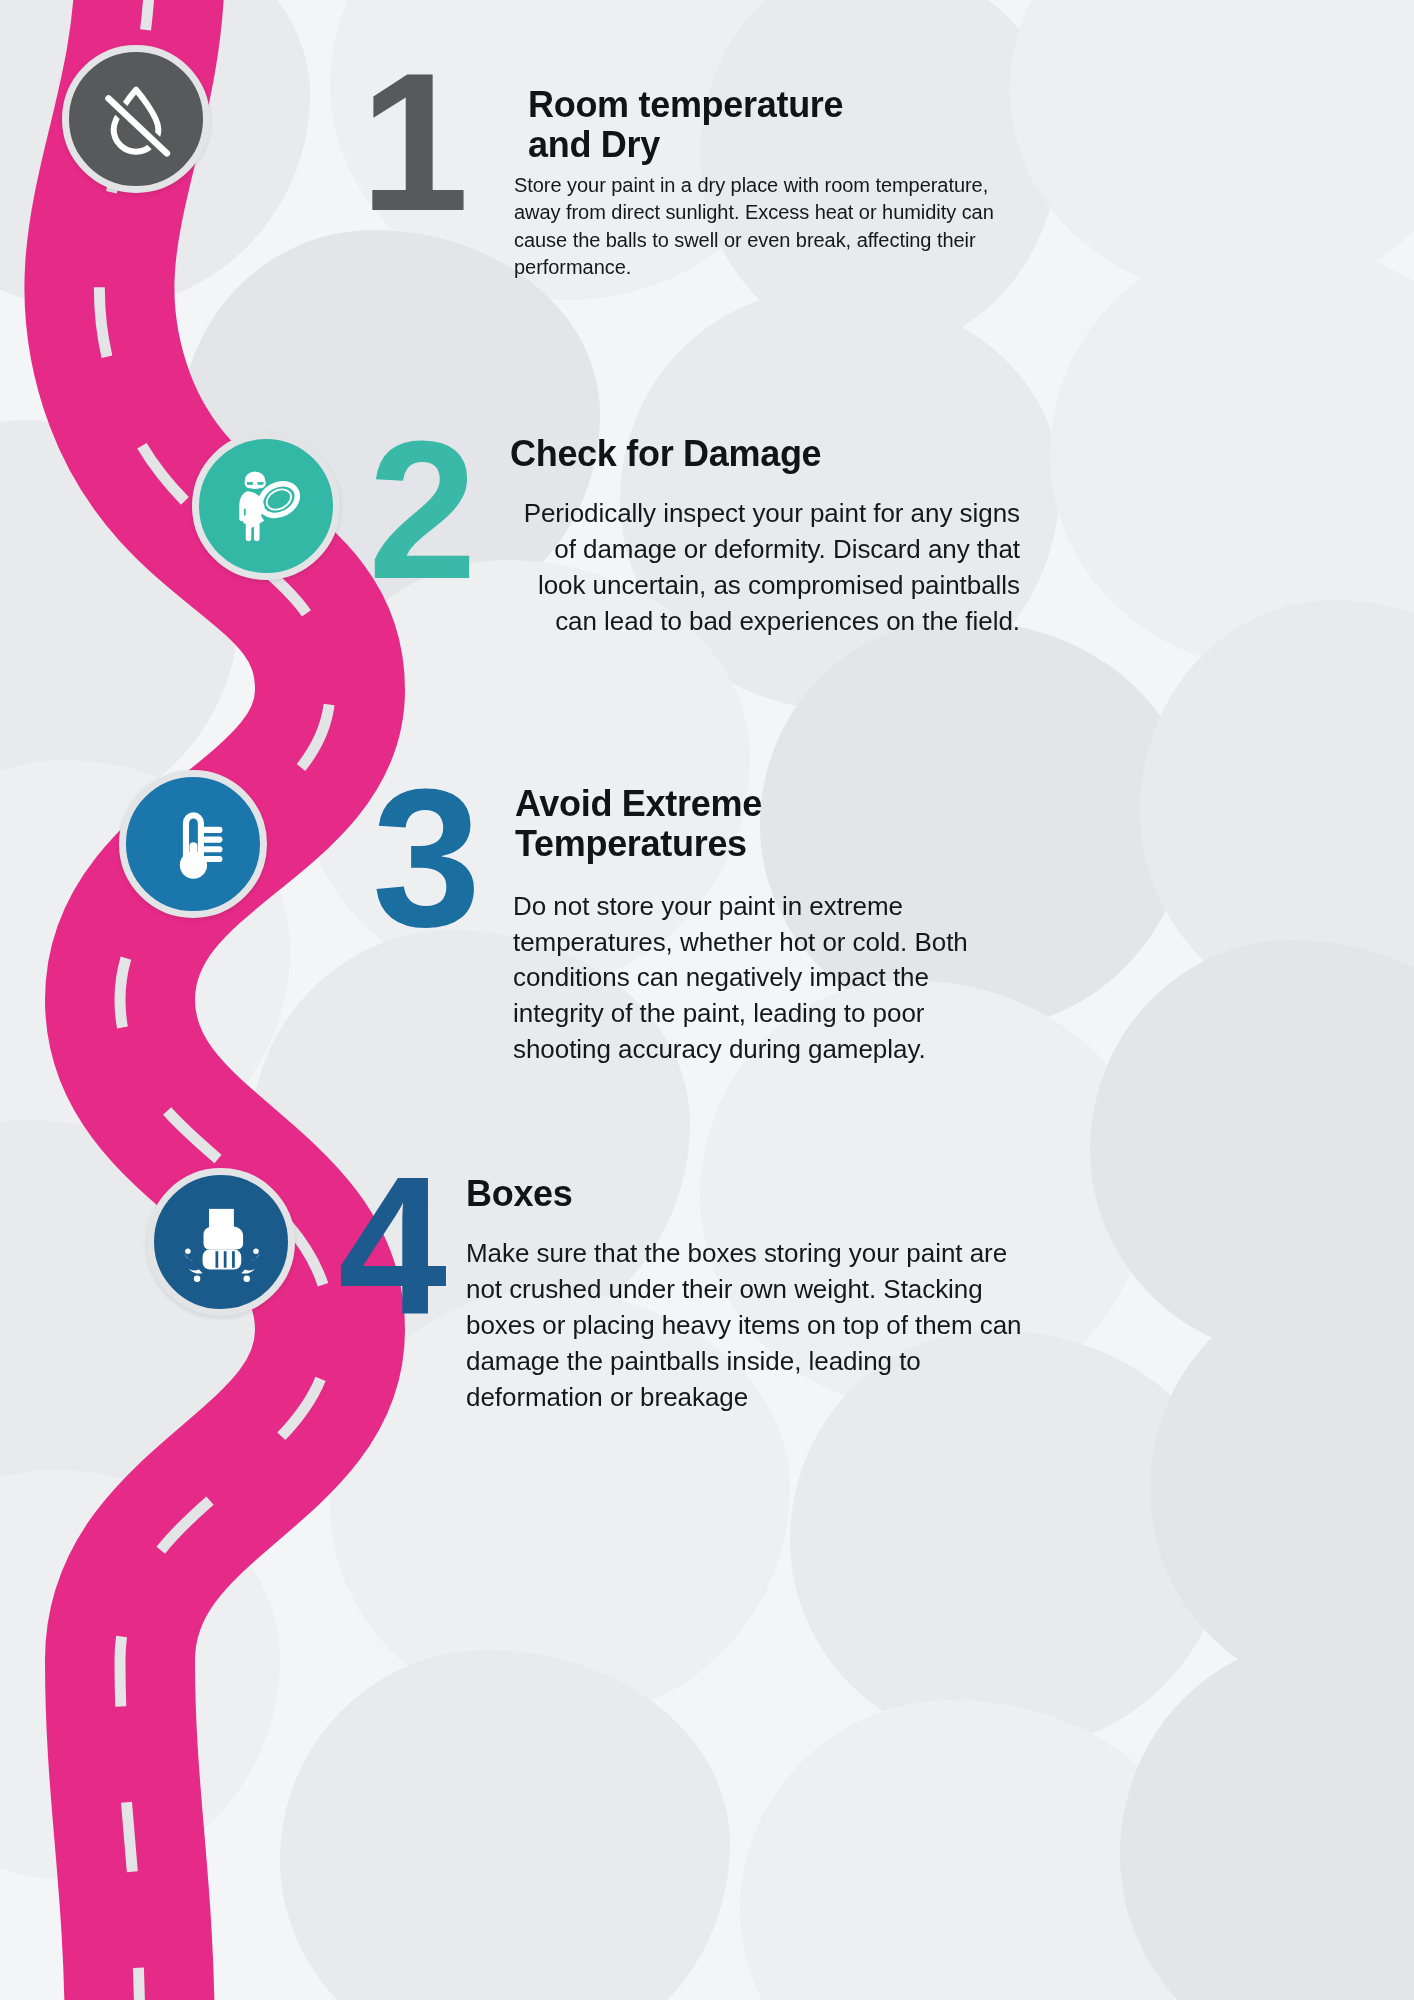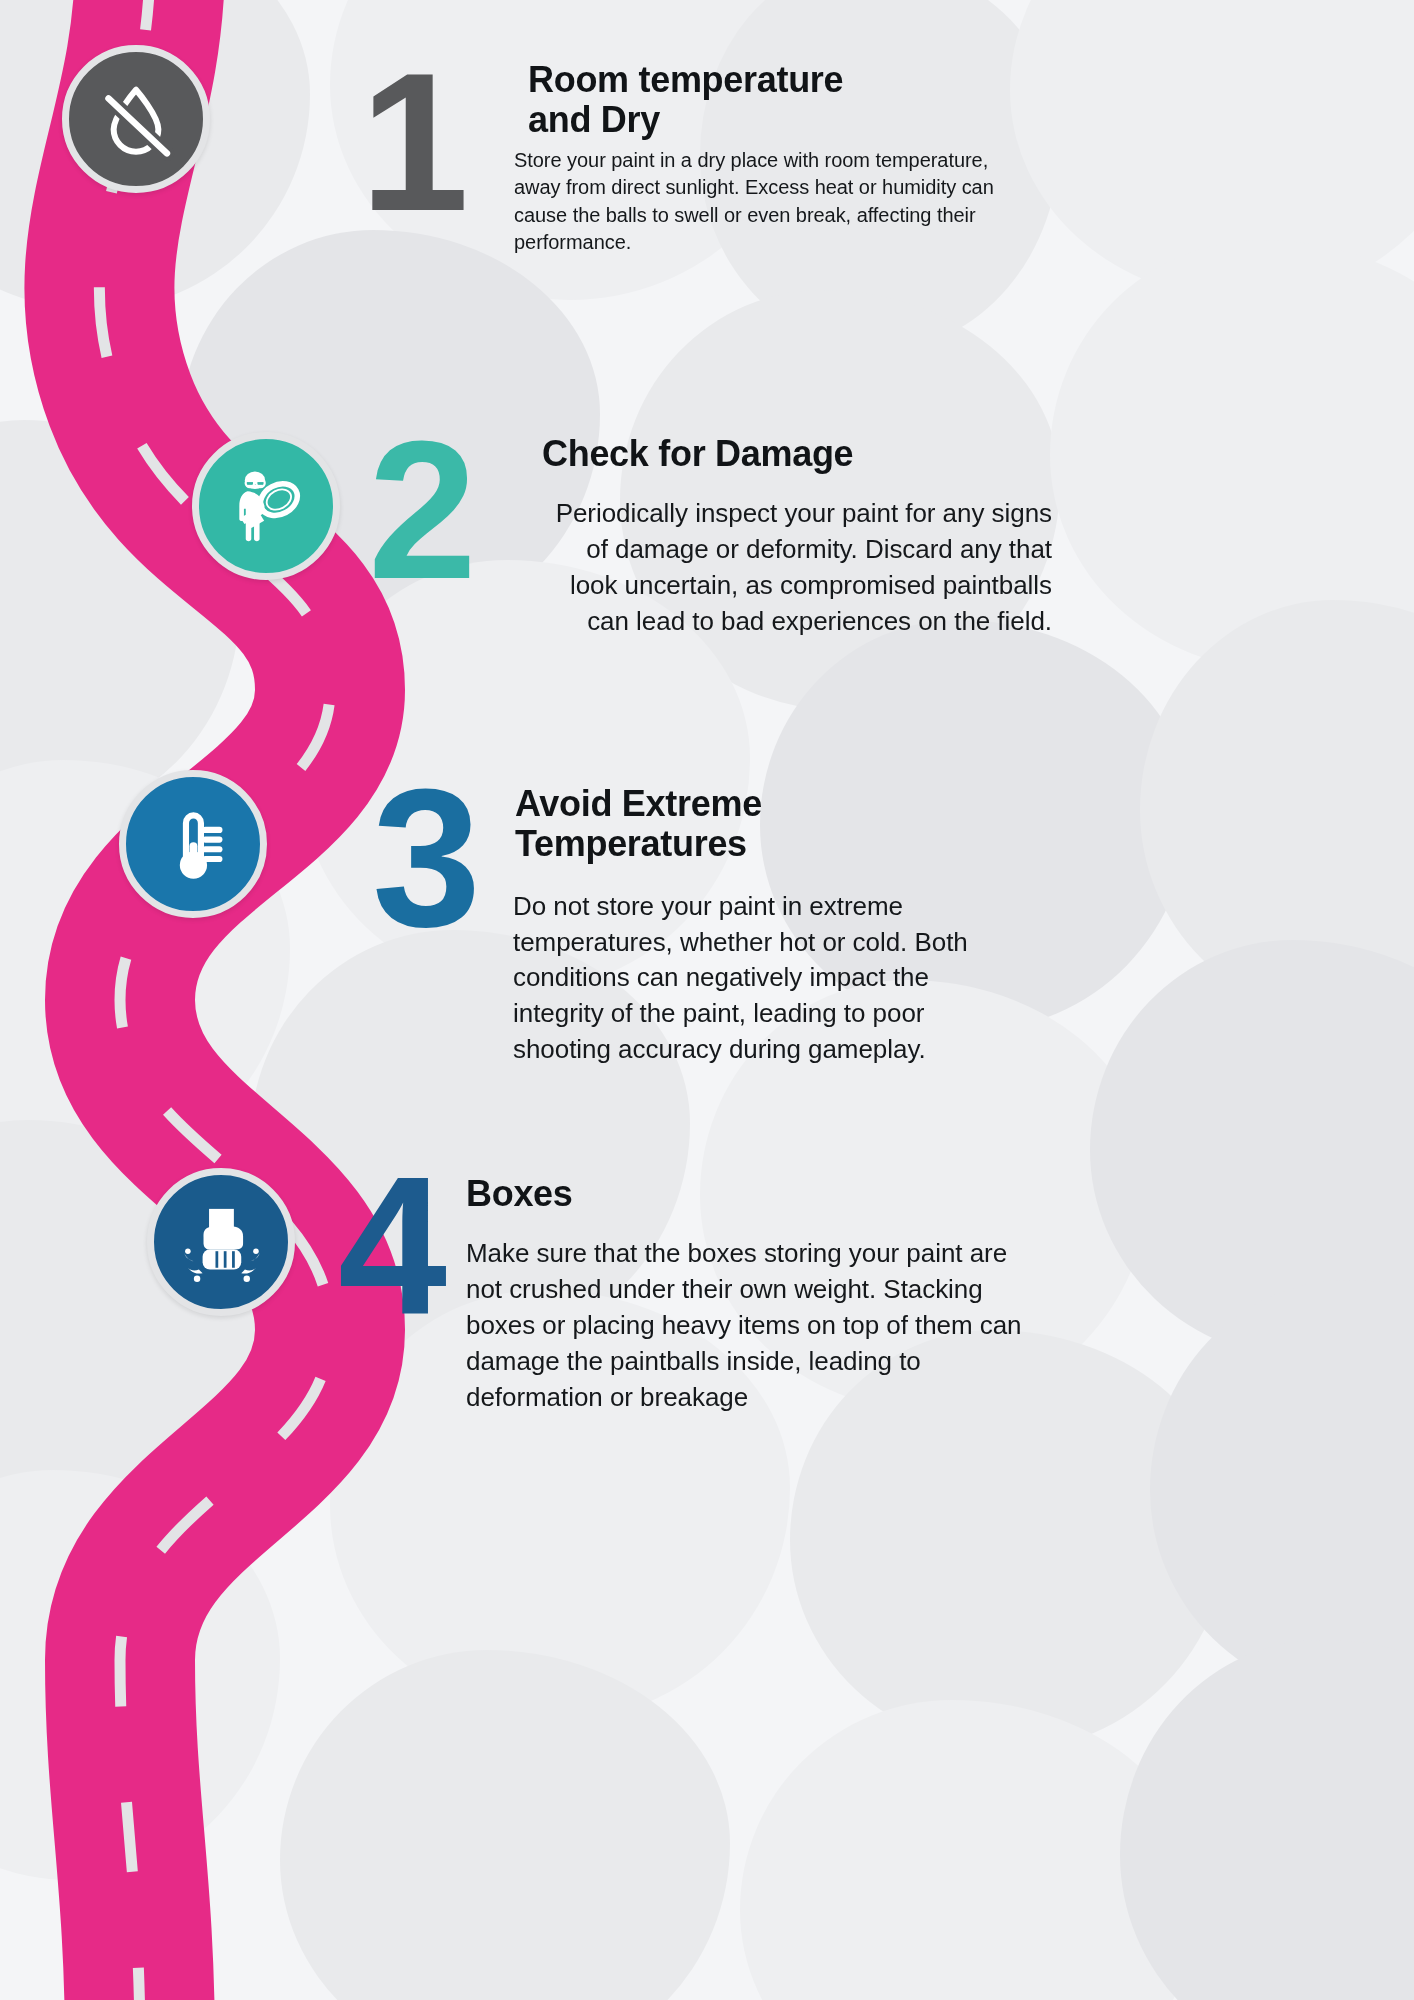--- a/index.html
+++ b/index.html
@@ -177,31 +177,31 @@
         <circle cx="78" cy="90" r="3.5"></circle>
       </g>
     </svg>
   </div>
 
   <div class="steps">
 
     <div class="step" id="step-1" style="left:360px;top:48px;width:700px;">
       <div class="numeral" style="width:130px;flex:none;margin-top:2px;">1</div>
       <div class="body-col" style="width:545px;margin-left:24px;">
-        <div class="headline" style="font-size:36px;margin-top:12px;padding-left:14px;">
+        <div class="headline" style="font-size:36px;margin-top:37px;padding-left:14px;">
           <div>Room temperature</div>
           <div>and Dry</div>
         </div>
         <div class="para" style="font-size:20px;margin-top:6px;width:480px;">Store your paint in a dry place with room temperature,  away from direct sunlight. Excess heat or humidity can cause the balls to swell or even break, affecting their performance.</div>
       </div>
     </div>
 
     <div class="step" id="step-2" style="left:368px;top:408px;width:700px;">
       <div class="numeral" style="width:130px;flex:none;margin-top:10px;">2</div>
-      <div class="body-col" style="width:530px;margin-left:44px;">
+      <div class="body-col" style="width:530px;margin-left:12px;">
         <div class="headline" style="font-size:36px;margin-top:26px;">
           <div>Check for Damage</div>
         </div>
         <div class="para" style="font-size:26px;margin-top:22px;width:510px;text-align:right;">Periodically inspect your paint for any signs of damage or deformity. Discard any that look uncertain, as compromised paintballs can lead to bad experiences on the field.</div>
       </div>
     </div>
 
     <div class="step" id="step-3" style="left:372px;top:760px;width:700px;">
       <div class="numeral" style="width:128px;flex:none;margin-top:6px;">3</div>
       <div class="body-col" style="width:540px;margin-left:15px;">

